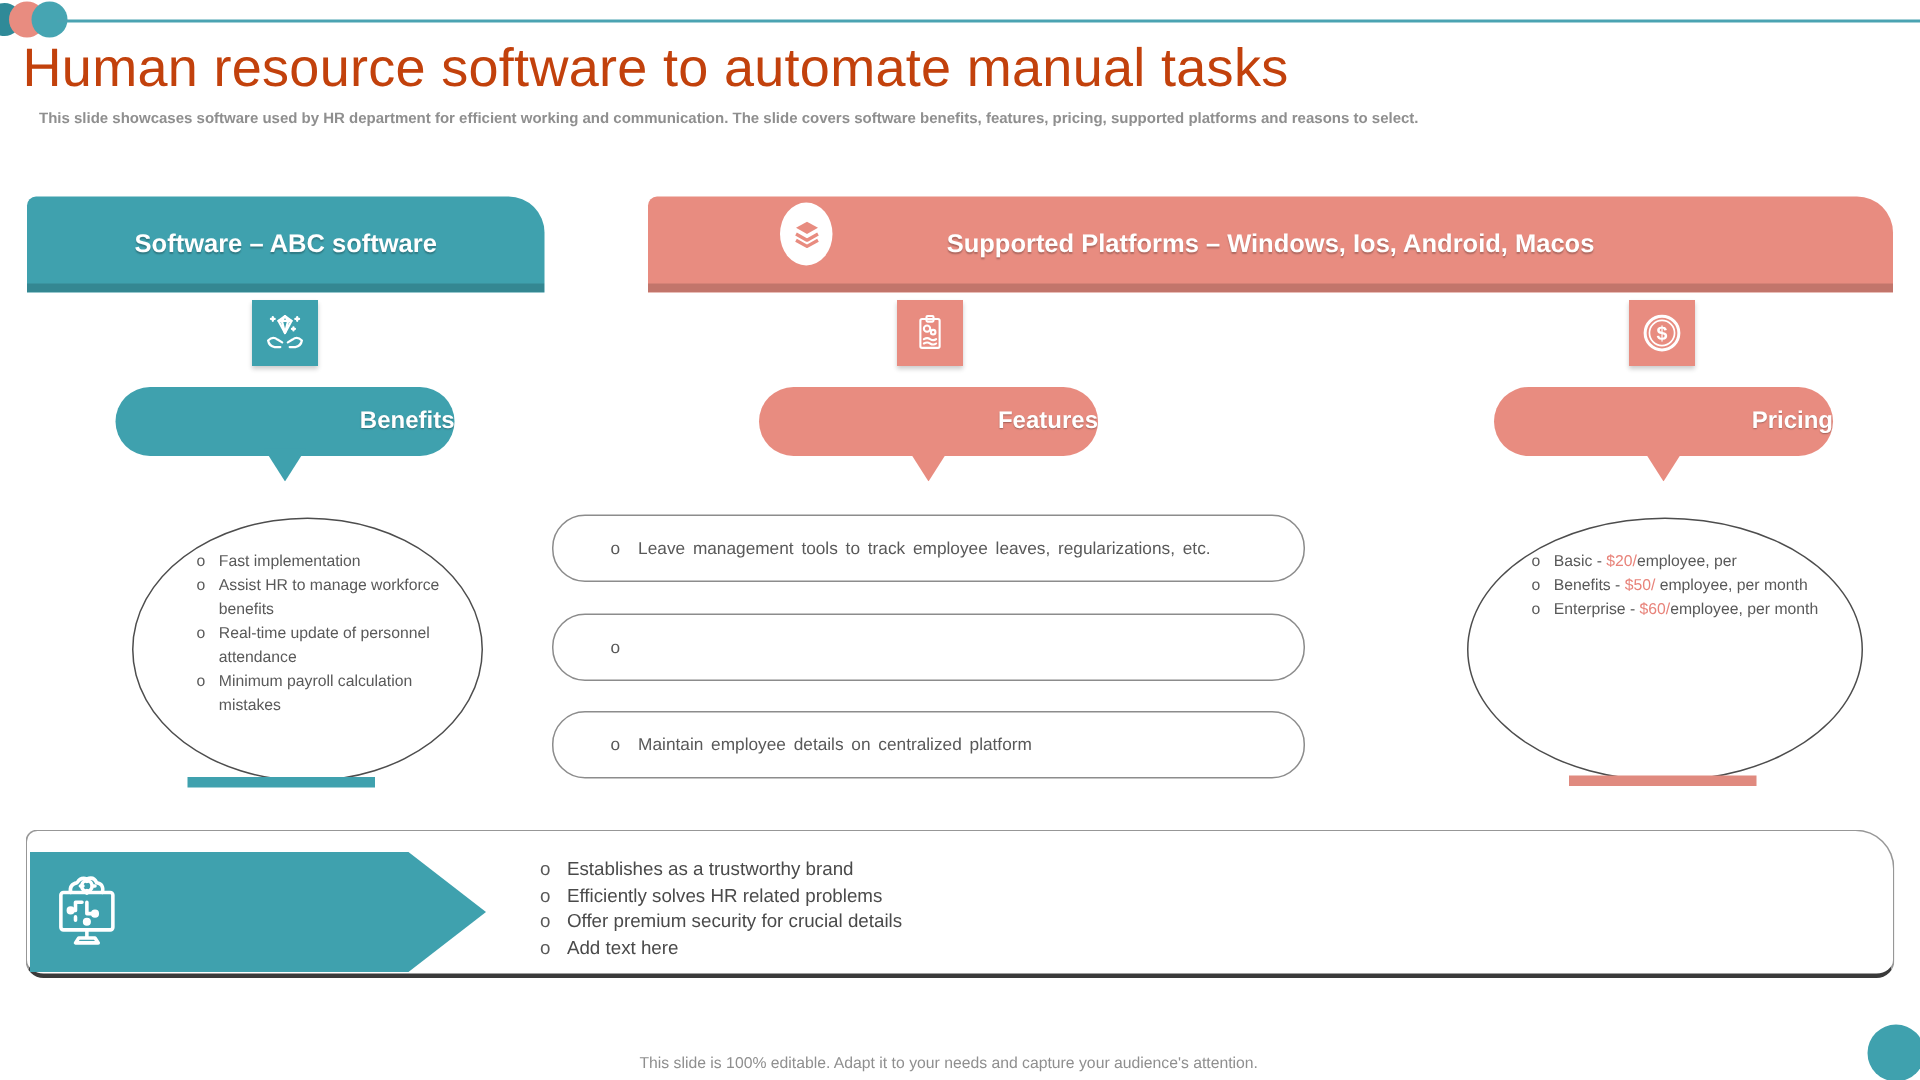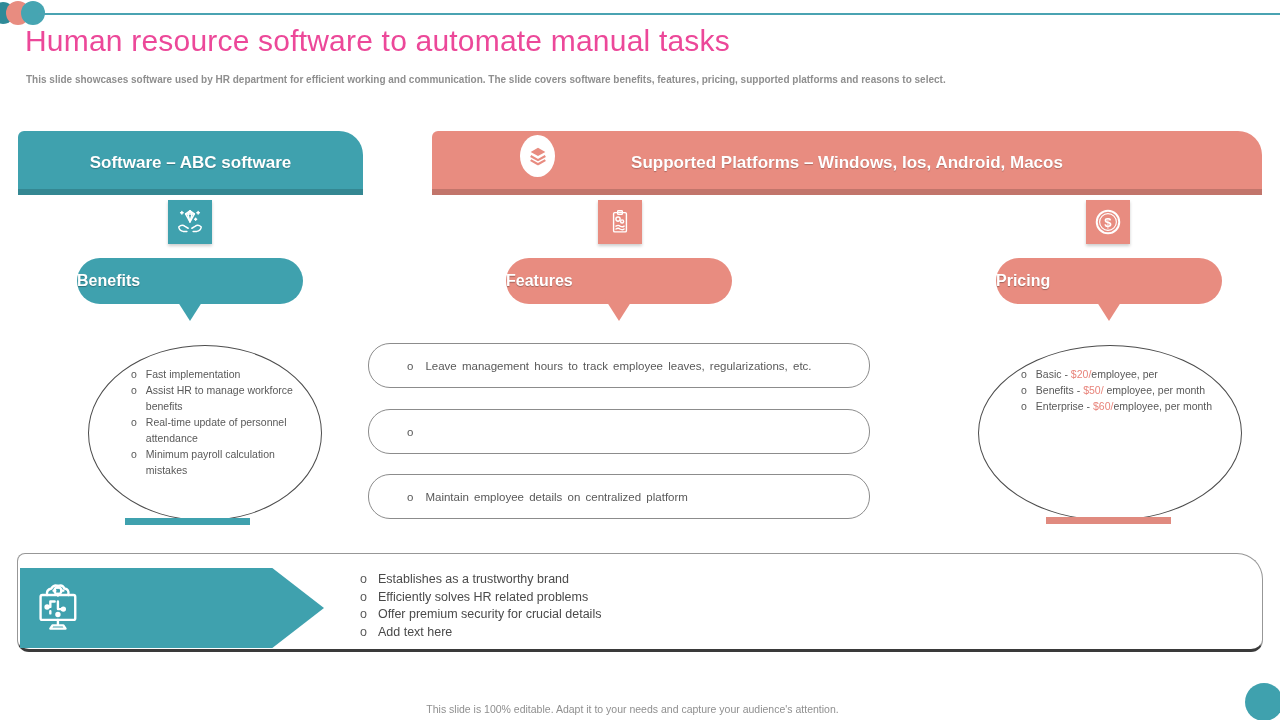--- a/index.html
+++ b/index.html
@@ -13,21 +13,21 @@
   .abs { position: absolute; }
 
   
   .top-line { left: 38px; top: 13px; width: 1242px; height: 2px; background: #4aa3b2; }
   .deco-circle { border-radius: 50%; }
   .deco-c1 { left: -8px; top: 2px; width: 22px; height: 22px; background: #2f8a98; }
   .deco-c2 { left: 6px;  top: 1px; width: 24px; height: 24px; background: #e88c80; }
   .deco-c3 { left: 21px; top: 1px; width: 24px; height: 24px; background: #46a5b2; }
 
   
-  .title { left: 25px; top: 24px; width: 980px; font-size: 30px; font-weight: 300; color: #ec4899; letter-spacing: 0.2px; }
+  .title { left: 15px; top: 24px; width: 980px; font-size: 36px; font-weight: 300; color: #c2410c; letter-spacing: 0.2px; }
   .subtitle { left: 26px; top: 74px; width: 1150px; font-size: 10px; color: #8f8f8f; font-weight: bold; }
 
   
   .banner {
     top: 131px; height: 64px;
     display: flex; align-items: center; justify-content: center;
     color: #ffffff; font-size: 17px; font-weight: bold;
     border-radius: 6px 24px 0 0;
     box-shadow: inset 0 -6px 0 rgba(0,0,0,0.16);
     text-shadow: 0 1px 1px rgba(0,0,0,0.25);
@@ -46,21 +46,21 @@
     display: flex; align-items: center; justify-content: center;
     box-shadow: 0 2px 3px rgba(0,0,0,0.2);
   }
   .icon-benefits { left: 168px;  background: #3fa1ae; }
   .icon-features { left: 598px;  background: #e88c80; }
   .icon-pricing  { left: 1086px; background: #e88c80; }
 
   
   .pill {
     top: 258px; width: 226px; height: 46px; border-radius: 23px;
-    display: flex; align-items: center; justify-content: flex-start;
+    display: flex; align-items: center; justify-content: flex-end;
     color: #ffffff; font-size: 16px; font-weight: bold;
     text-shadow: 0 1px 1px rgba(0,0,0,0.3);
   }
   .pill-benefits { left: 77px;  background: #3fa1ae; }
   .pill-features { left: 506px; background: #e88c80; }
   .pill-pricing  { left: 996px; background: #e88c80; }
   .pointer {
     top: 299px; width: 28px; height: 22px;
     clip-path: polygon(0 0, 100% 0, 50% 100%);
   }
@@ -211,21 +211,21 @@
     <li>
       <span class="marker">o</span>
       <span>Minimum payroll calculation mistakes</span>
     </li>
   </ul>
 </div>
 <div class="abs under-bar bar-benefits"></div>
 
 <div class="abs feature-row row-1">
   <span class="marker">o</span>
-  <span>Leave management hours to track employee leaves, regularizations, etc.</span>
+  <span>Leave management tools to track employee leaves, regularizations, etc.</span>
 </div>
 <div class="abs feature-row row-2">
   <span class="marker">o</span>
 </div>
 <div class="abs feature-row row-3">
   <span class="marker">o</span>
   <span>Maintain employee details on centralized platform</span>
 </div>
 
 <div class="abs oval oval-pricing">

